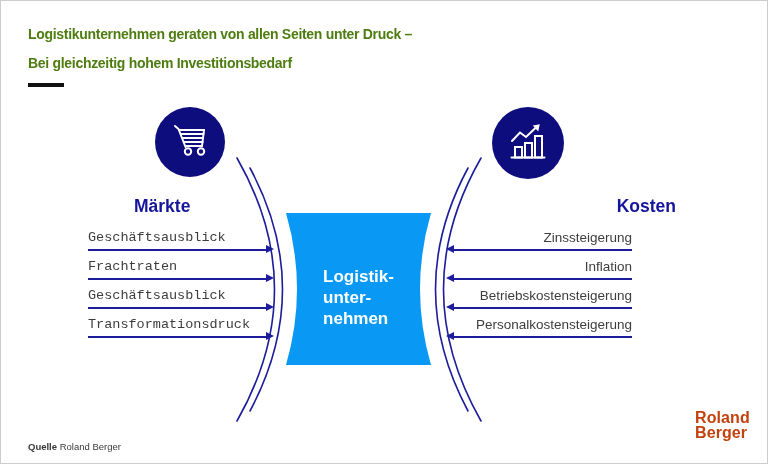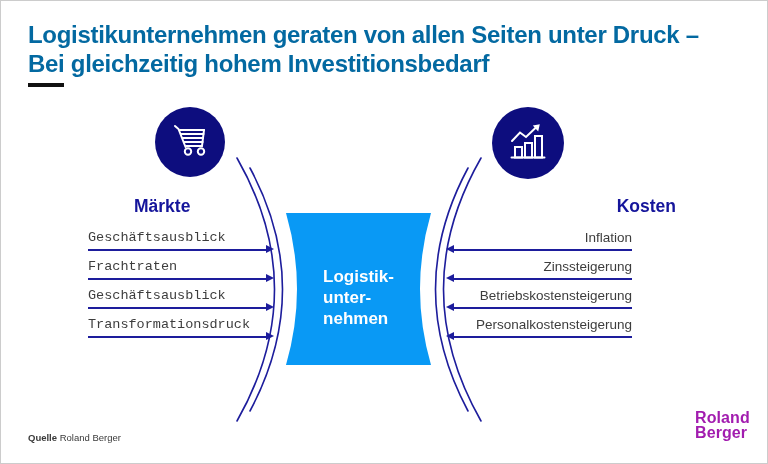--- a/index.html
+++ b/index.html
@@ -3,21 +3,21 @@
 <meta charset="utf-8">
 <style>
   html,body { margin:0; padding:0; background:#fff; }
   .slide {
     position:relative; width:768px; height:464px; box-sizing:border-box;
     background:#ffffff; border:1px solid #cccccc; overflow:hidden;
     font-family:"Liberation Sans", sans-serif;
   }
   .title {
     position:absolute; left:27px; top:19px; width:710px;
-    font-size:24px; font-weight:bold; color:#0369a1;
+    font-size:14px; font-weight:bold; color:#4d7c0f;
     line-height:29px; letter-spacing:-0.3px;
   }
   .title-dash {
     position:absolute; left:27px; top:82px; width:36px; height:4px; background:#111111;
   }
   .diagram-svg { position:absolute; left:0; top:0; }
   .section-heading {
     position:absolute; top:195px; font-size:17.5px; font-weight:bold; color:#15159b;margin-left:44px;
   }
   .heading-left { left:89px; }
@@ -47,25 +47,25 @@
     content:""; position:absolute; left:0; top:0; width:0; height:0;
     border-top:4.5px solid transparent; border-bottom:4.5px solid transparent;
     border-right:8px solid #1d1d9c;
   }
   .center-label {
     position:absolute; left:285px; top:220px; width:145px; height:152px;
     display:flex; align-items:center; justify-content:center; text-align:left;
     color:#ffffff; font-weight:bold; font-size:17px; line-height:21px;
     white-space:pre-line;
   }
-  .footer { position:absolute; left:27px; top:431px; font-size:9.5px; color:#3a3a3a; }
+  .footer { position:absolute; left:27px; top:440px; font-size:9.5px; color:#3a3a3a; }
   .footer .src-label { font-weight:bold; }
   .logo {
     position:absolute; left:694px; top:409px; font-size:16px; font-weight:bold;
-    line-height:15px; color:#a21caf; white-space:pre-line; letter-spacing:0.1px;
+    line-height:15px; color:#c2410c; white-space:pre-line; letter-spacing:0.1px;
   }
 </style>
 </head>
 <body>
 
 <div class="slide">
 
   <h1 class="title" style="margin:0;">
     <div>Logistikunternehmen geraten von allen Seiten unter Druck –</div>
     <div>Bei gleichzeitig hohem Investitionsbedarf</div>
@@ -131,25 +131,25 @@
       <div class="arrow arrow-r"></div>
     </div>
     <div class="row">
       <div class="item-label">Transformationsdruck</div>
       <div class="arrow arrow-r"></div>
     </div>
   </div>
 
   <div class="col col-right">
     <div class="row">
-      <div class="item-label">Inflation</div>
+      <div class="item-label">Zinssteigerung</div>
       <div class="arrow arrow-l"></div>
     </div>
     <div class="row">
-      <div class="item-label">Zinssteigerung</div>
+      <div class="item-label">Inflation</div>
       <div class="arrow arrow-l"></div>
     </div>
     <div class="row">
       <div class="item-label">Betriebskostensteigerung</div>
       <div class="arrow arrow-l"></div>
     </div>
     <div class="row">
       <div class="item-label">Personalkostensteigerung</div>
       <div class="arrow arrow-l"></div>
     </div>

